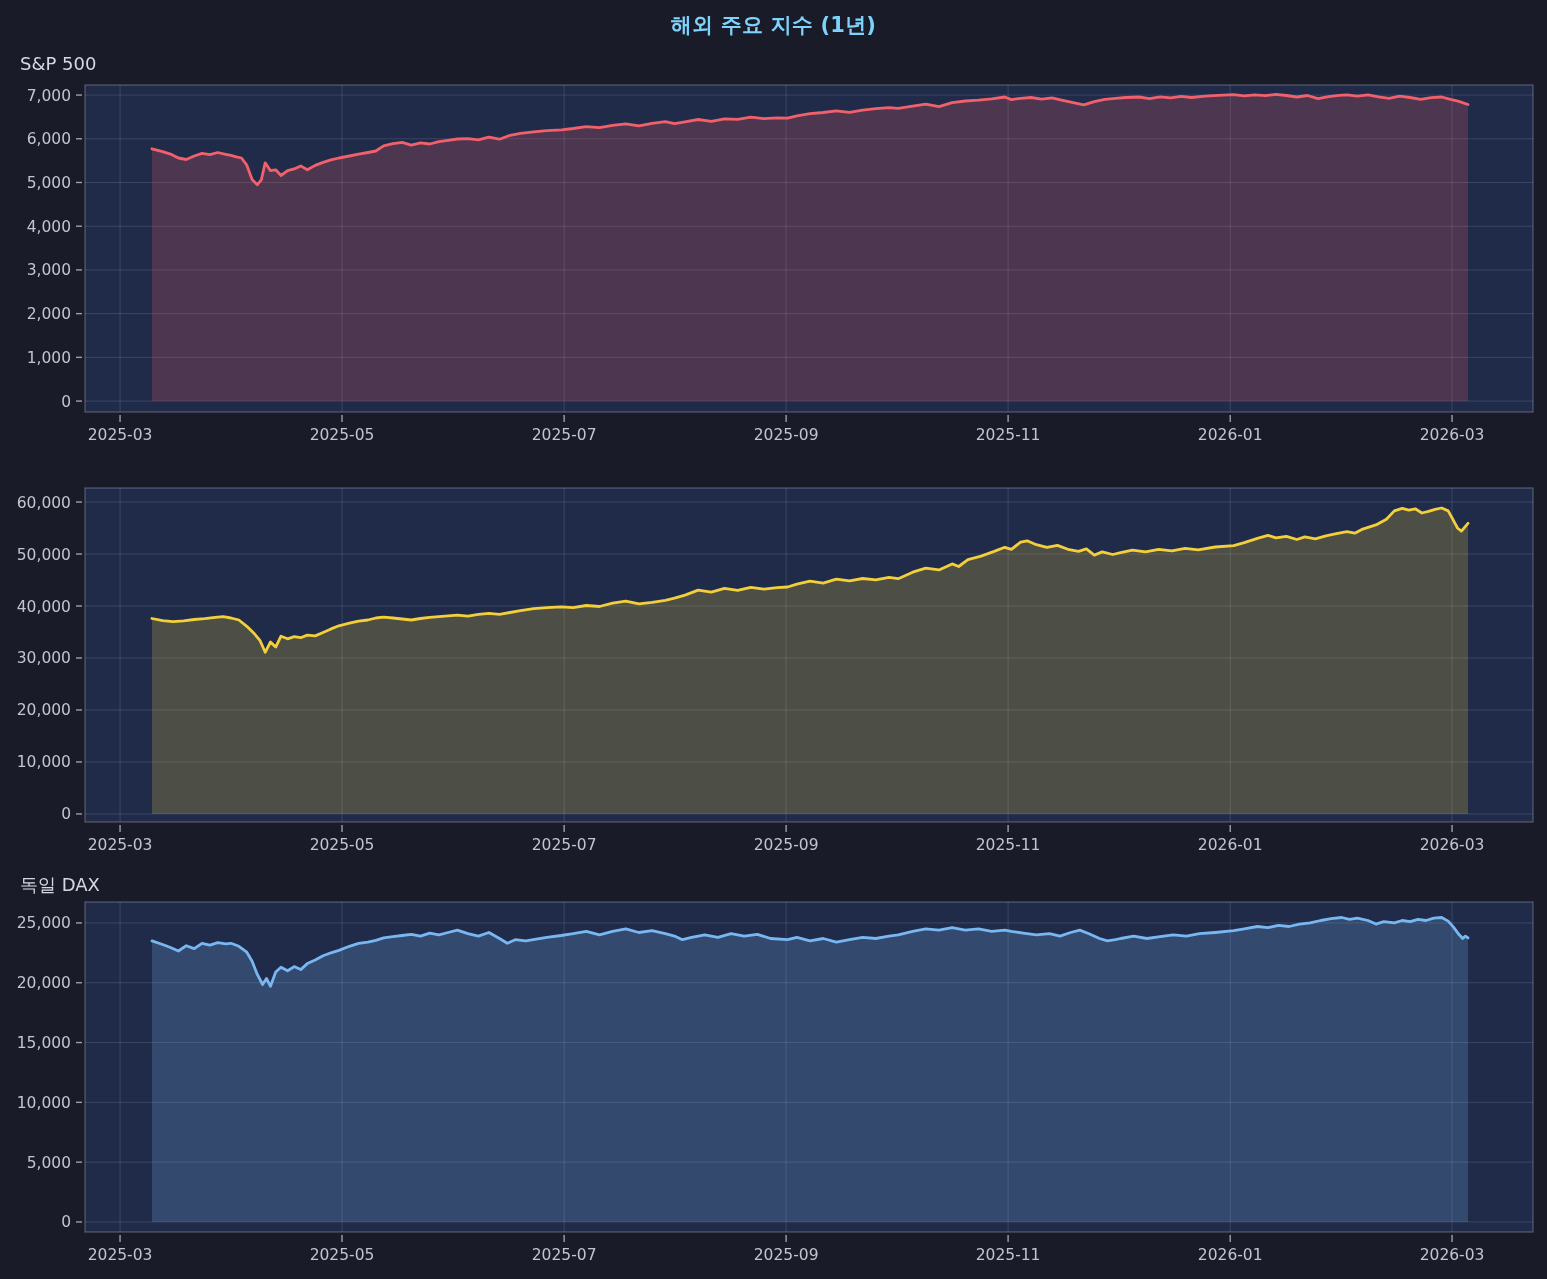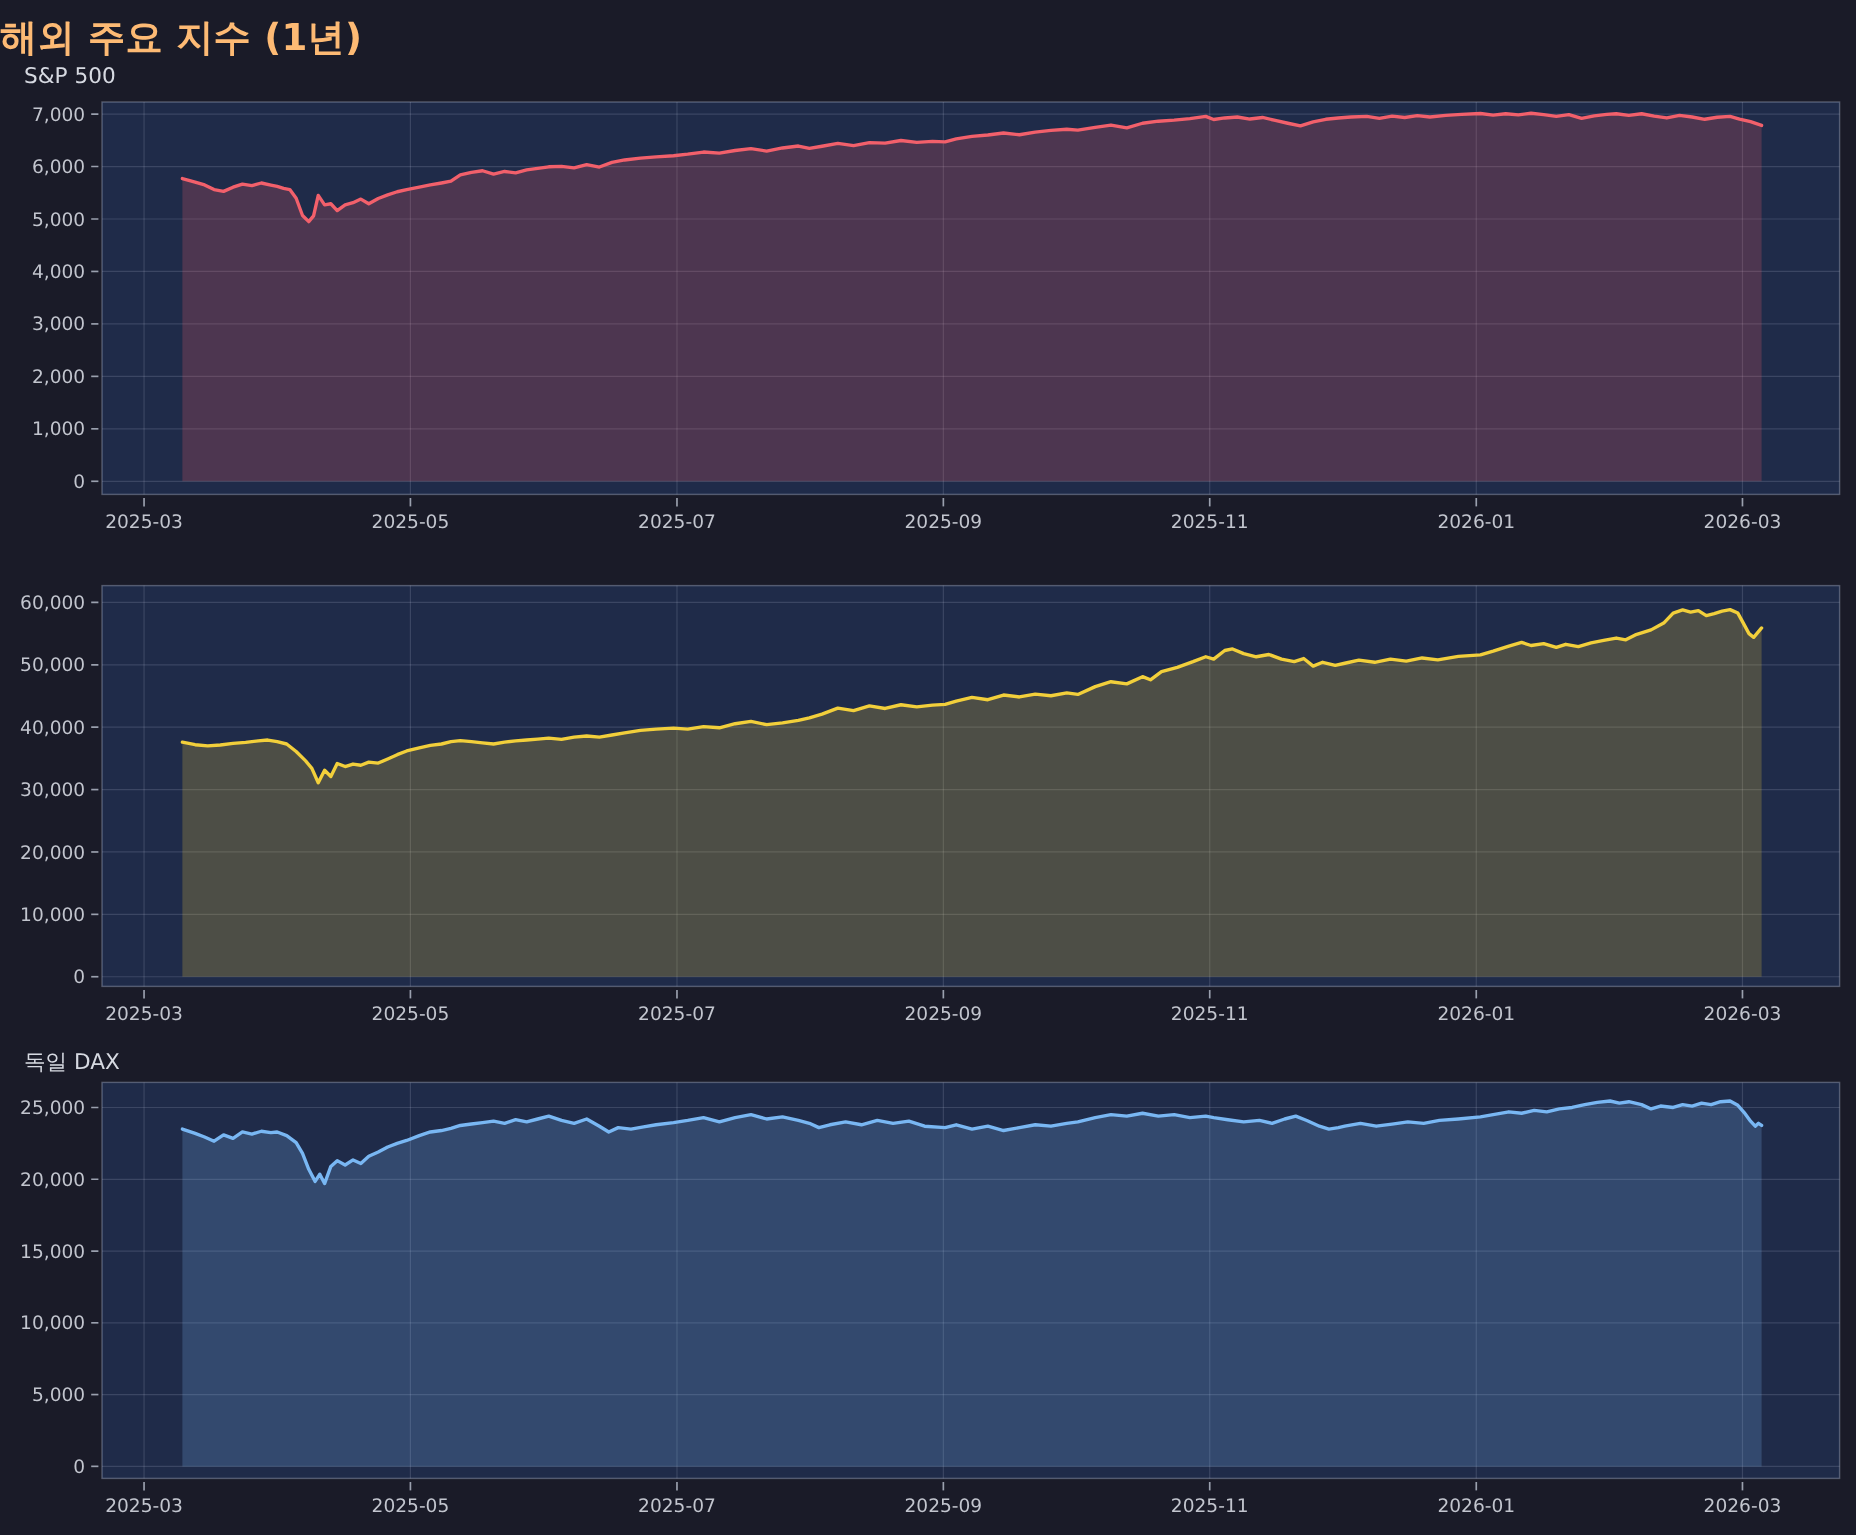--- a/index.html
+++ b/index.html
@@ -3,21 +3,21 @@
 <meta charset="utf-8">
 <style>
   html,body{margin:0;padding:0;background:#14151f;}
   .figure{
     position:relative;width:1547px;height:1279px;
     background:#1a1b28;overflow:hidden;
     font-family:"DejaVu Sans","Liberation Sans",sans-serif;
   }
   .main-title{
     position:absolute;top:11px;left:0;width:100%;margin:0;
-    text-align:left;font-size:31px;font-weight:bold;color:#fdba74;
+    text-align:center;font-size:21px;font-weight:bold;color:#7dd3fc;
     letter-spacing:0.2px;
   }
   .chart-block{position:absolute;left:0;width:1547px;}
   .sub-title{
     position:absolute;top:5px;left:0;width:100%;
     font-size:18px;color:#d6d9e1;margin-left:20px;
   }
   .chart-svg{position:absolute;top:0;left:0;display:block;}
   #block-sp500{top:48px;height:400px;}
   #block-nikkei{top:455px;height:410px;}

